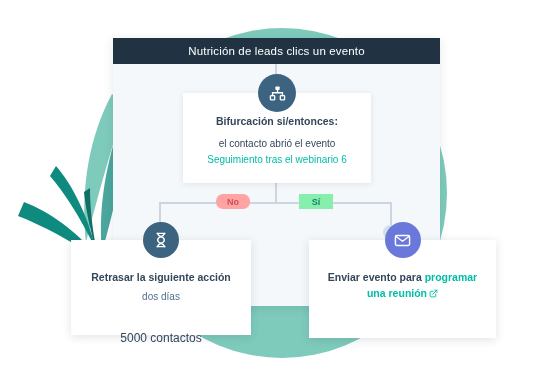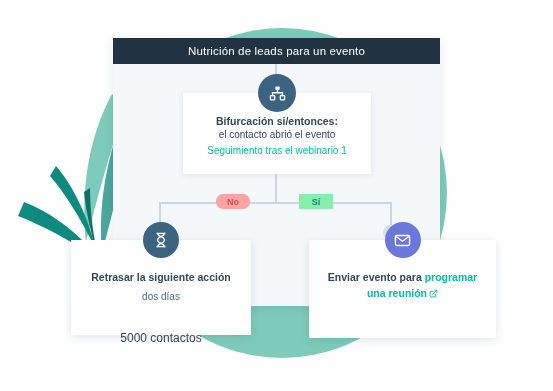--- a/index.html
+++ b/index.html
@@ -108,20 +108,21 @@
     background: #3d6versus;
     background: #3c6480;
     display: flex;
     align-items: center;
     justify-content: center;
   }
   #decision-title {
     font-size: 10.5px;
     font-weight: bold;
     color: #33475b;
+    margin-bottom: 9px;
   }
   #decision-desc {
     font-size: 10px;
     color: #33475b;
     line-height: 1.55;
   }
   .link-teal { color: #00bda5; }
 
   
   .branch-badge {
@@ -231,21 +232,21 @@
     <path d="M128 26 C112 70 104 116 108 160 C120 118 130 70 138 34 Z" fill="#0f8a7e" opacity="0.75"></path>
     <path d="M62 74 C78 92 94 124 102 158 C88 128 70 100 56 84 Z" fill="#0f8a7e"></path>
     <path d="M30 110 C56 120 84 140 104 166 C78 150 50 134 24 124 Z" fill="#0f8a7e"></path>
     <path d="M96 96 C96 122 100 150 106 172 C98 146 92 120 90 100 Z" fill="#116f66"></path>
   </svg>
 </div>
 
 <div id="workflow-panel">
 
   <div id="panel-header">
-    <span id="panel-header-title">Nutrición de leads para un evento</span>
+    <span id="panel-header-title">Nutrición de leads clics un evento</span>
   </div>
 
   <div id="panel-body">
 
     <div class="vline" id="trunk-top"></div>
     <div class="vline" id="trunk-mid"></div>
     <div class="hline" id="branch-bar"></div>
     <div class="vline" id="branch-left"></div>
     <div class="vline" id="branch-right"></div>
     <div class="vline" id="leg-left"></div>
@@ -255,21 +256,21 @@
       <div id="branch-icon">
         <svg width="17" height="17" viewBox="0 0 24 24" fill="none" stroke="#ffffff" stroke-width="1.9" stroke-linecap="round">
           <rect x="9" y="2" width="6" height="5" rx="1" fill="#ffffff" stroke="none"></rect>
           <rect x="2" y="15" width="6" height="6" rx="1" stroke="#ffffff" fill="none"></rect>
           <rect x="16" y="15" width="6" height="6" rx="1" stroke="#ffffff" fill="none"></rect>
           <path d="M12 7 v4 M5 15 v-4 h14 v4"></path>
         </svg>
       </div>
       <div id="decision-title">Bifurcación si/entonces:</div>
       <div id="decision-desc">
-        <span>el contacto abrió el evento </span><span class="link-teal">Seguimiento tras el webinario 1</span>
+        <span>el contacto abrió el evento </span><span class="link-teal">Seguimiento tras el webinario 6</span>
       </div>
     </div>
 
     <div class="branch-badge" id="badge-no">No</div>
     <div class="branch-badge" id="badge-yes">Sí</div>
 
     <div class="plus-node" id="plus-left">+</div>
     <div class="plus-node" id="plus-right">+</div>
 
   </div>

